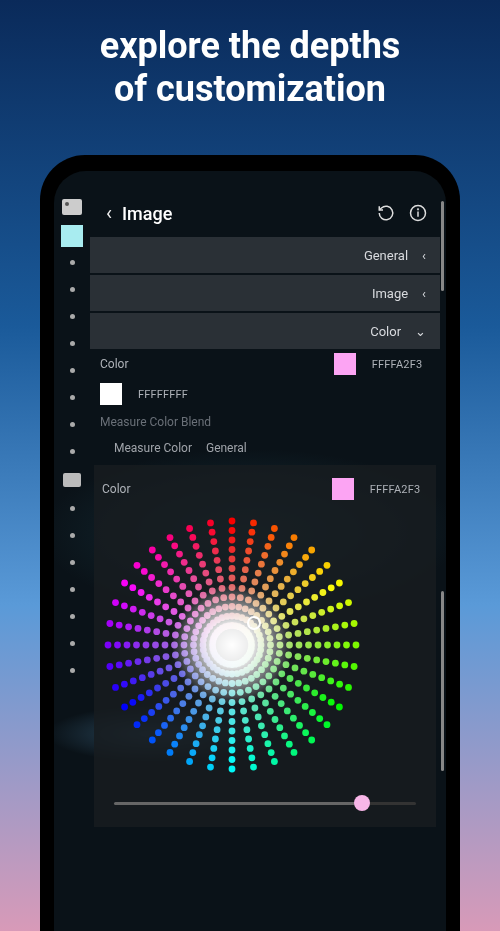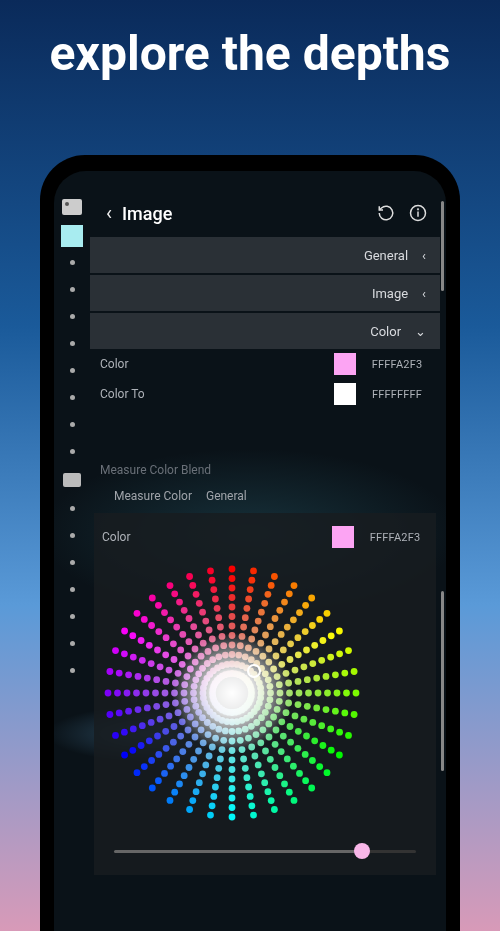--- a/index.html
+++ b/index.html
@@ -6,21 +6,21 @@
 body {
   width: 500px;
   height: 931px;
   background: linear-gradient(180deg, #0a2a5a 0%, #1a5a9a 35%, #5a9ad8 65%, #d89ab8 100%);
   font-family: -apple-system, BlinkMacSystemFont, "Segoe UI", Roboto, sans-serif;
   overflow: hidden;
   position: relative;
 }
 .hero-text {
   color: white;
-  font-size: 48px;
+  font-size: 36px;
   font-weight: 700;
   text-align: center;
   line-height: 1.2;
   padding: 25px 20px 0;
 }
 .phone-frame {
   position: absolute;
   top: 155px;
   left: 50%;
   transform: translateX(-50%);
@@ -170,21 +170,20 @@
   color: #aeb2b8;
   width: 66px;
   text-align: center;
   letter-spacing: 0.2px;
 }
 .label-row {
   height: 26px;
   display: flex;
   align-items: center;
   padding: 0 10px;
-  margin-top: 48px;
 }
 .label-row .dim { font-size: 12px; color: #6a7078; }
 .sub-row {
   height: 26px;
   display: flex;
   align-items: center;
   padding: 0 24px;
   gap: 14px;
 }
 .sub-row span { font-size: 12px; color: #a0a4aa; }
@@ -243,20 +242,21 @@
   height: 180px;
   background: #888;
   border-radius: 2px;
 }
 </style>
 </head>
 <body>
 
 <div class="hero-text">
   <div>explore the depths</div>
+  <div>of customization</div>
 </div>
 
 <div class="phone-frame">
   <div class="phone-screen">
     <div class="screen-bg"></div>
     <div class="scrollbar-ind"></div>
     <div class="scrollbar-ind2"></div>
 
     <div class="app-content">
       <div class="left-rail">
@@ -312,21 +312,20 @@
           <span class="section-label">Color</span>
           <span class="section-chevron">⌄</span>
         </div>
 
         <div class="prop-row">
           <span class="prop-label">Color</span>
           <span class="swatch swatch-pink"></span>
           <span class="prop-value">FFFFA2F3</span>
         </div>
         <div class="prop-row">
-          <span class="prop-label">Color To</span>
           <span class="swatch swatch-white"></span>
           <span class="prop-value">FFFFFFFF</span>
         </div>
 
         <div class="label-row">
           <span class="dim">Measure Color Blend</span>
         </div>
         <div class="sub-row">
           <span>Measure Color</span>
           <span>General</span>

